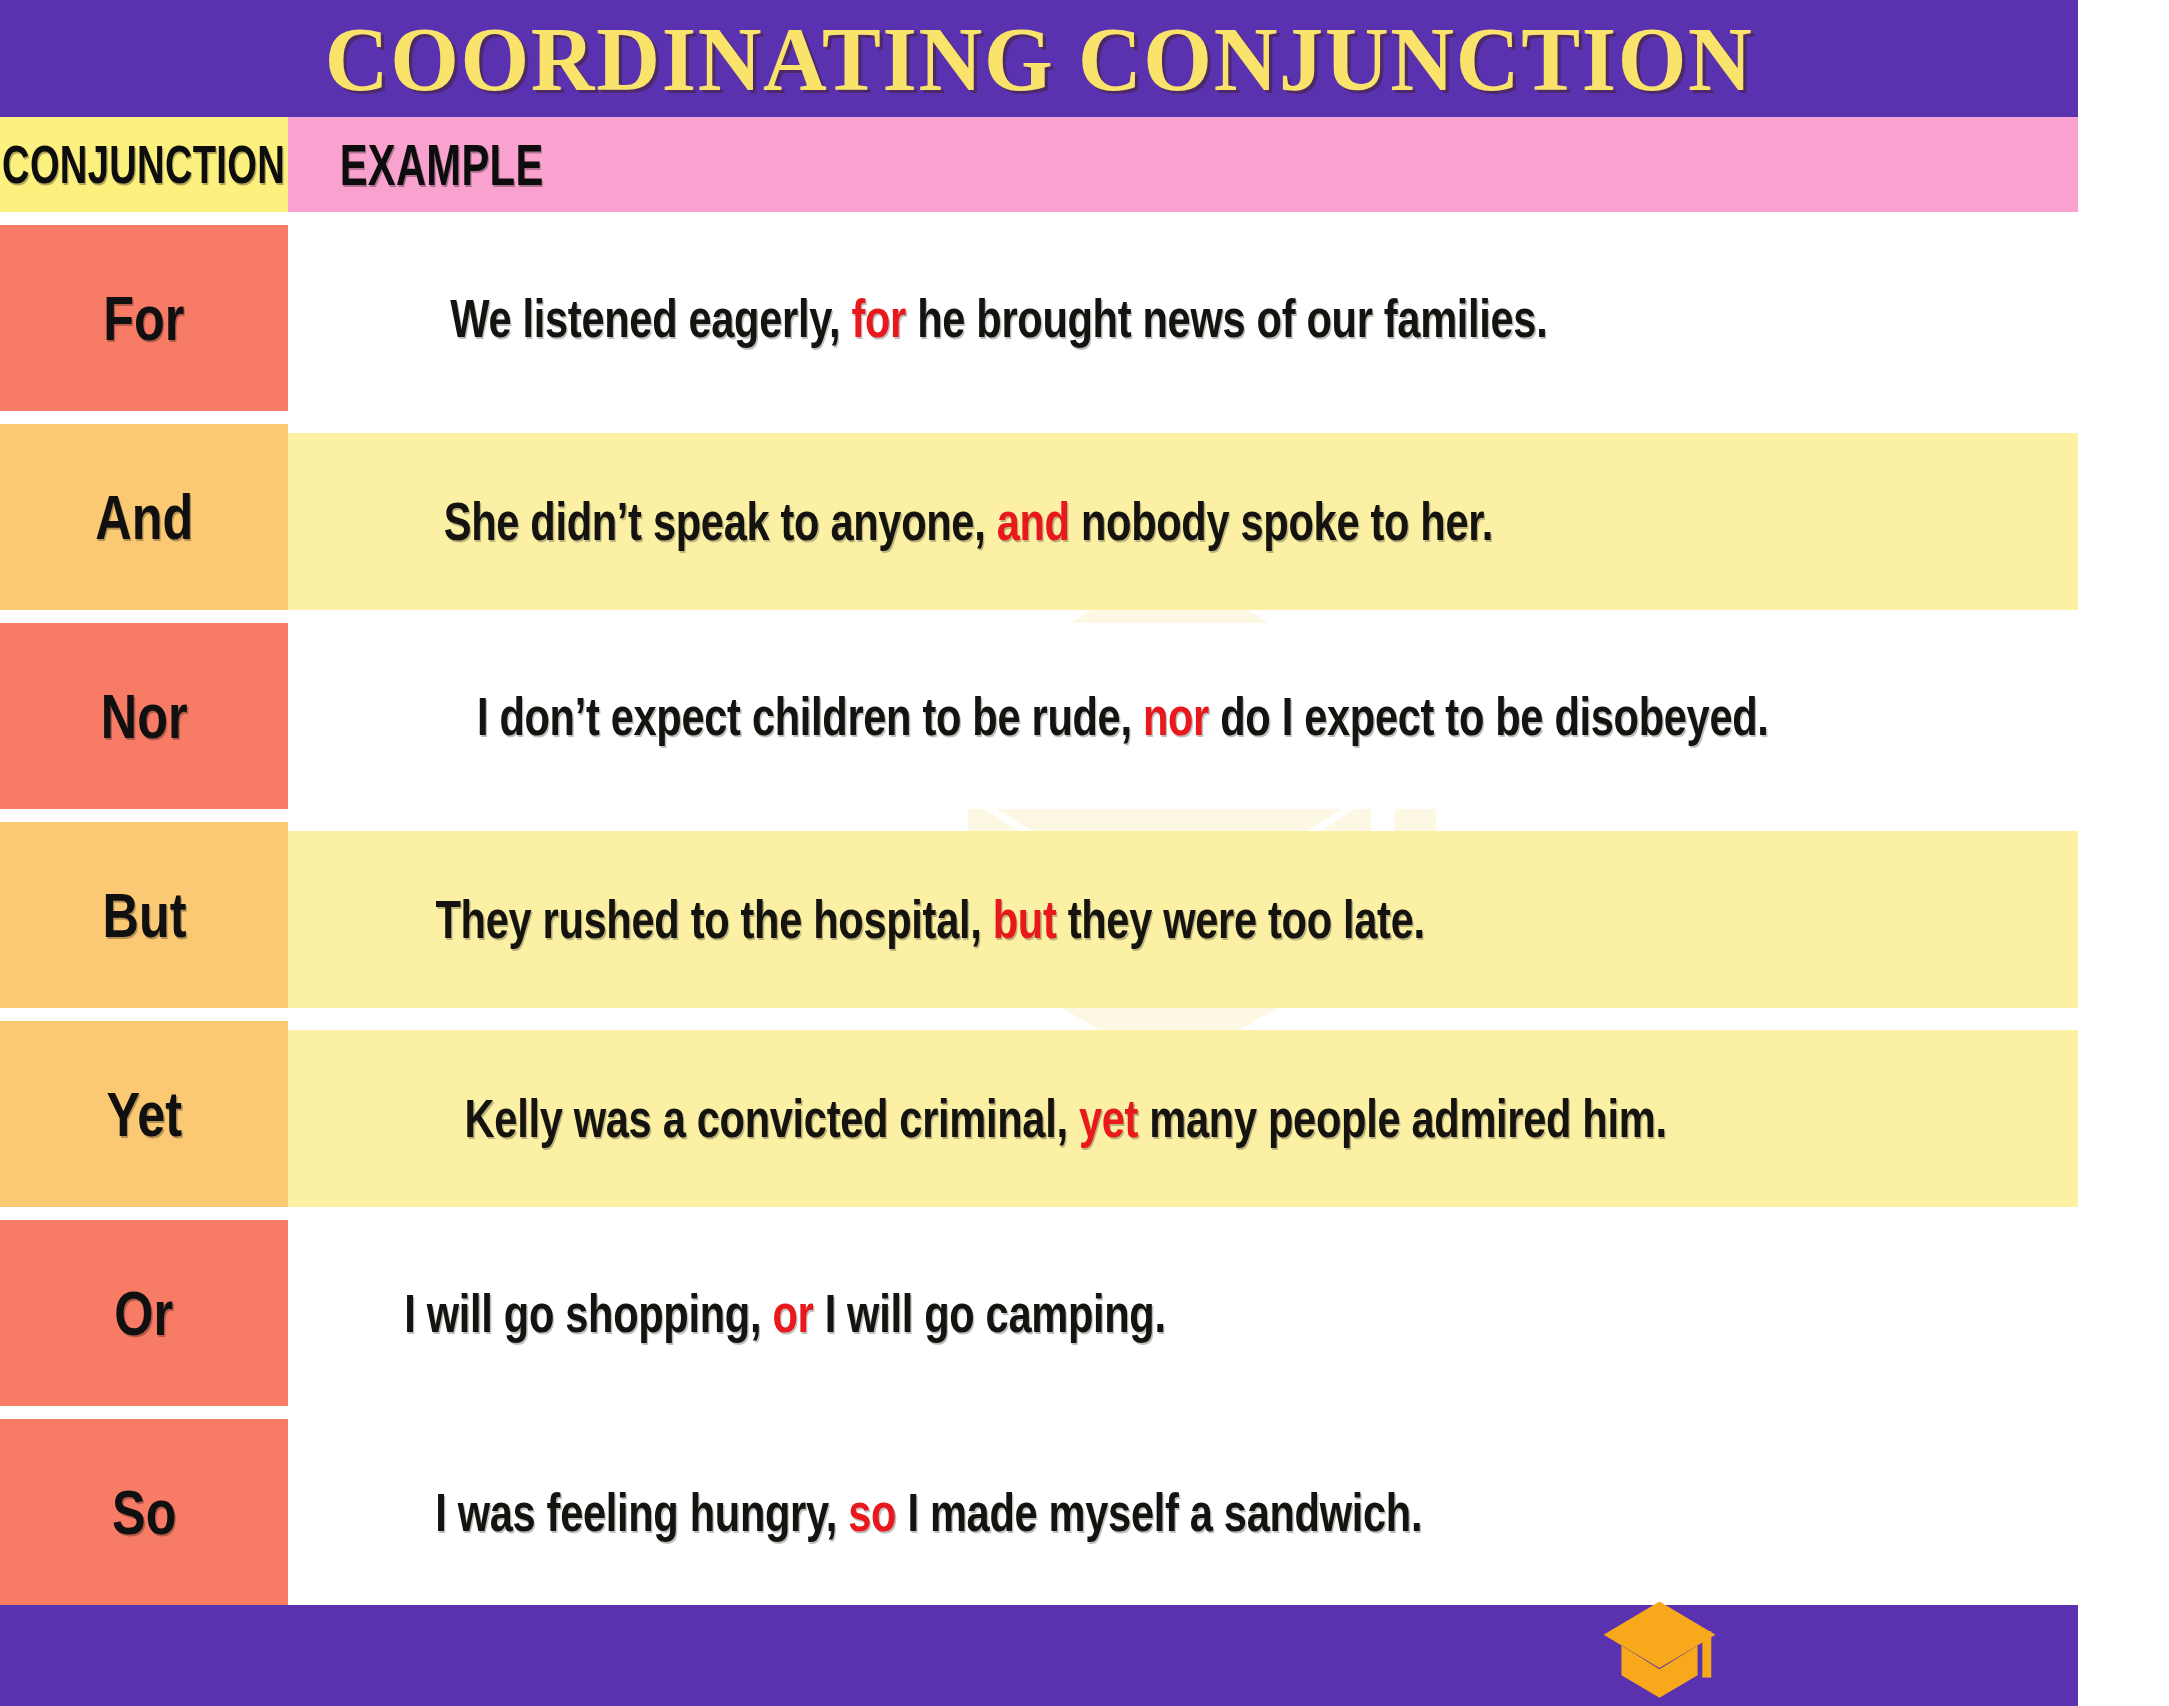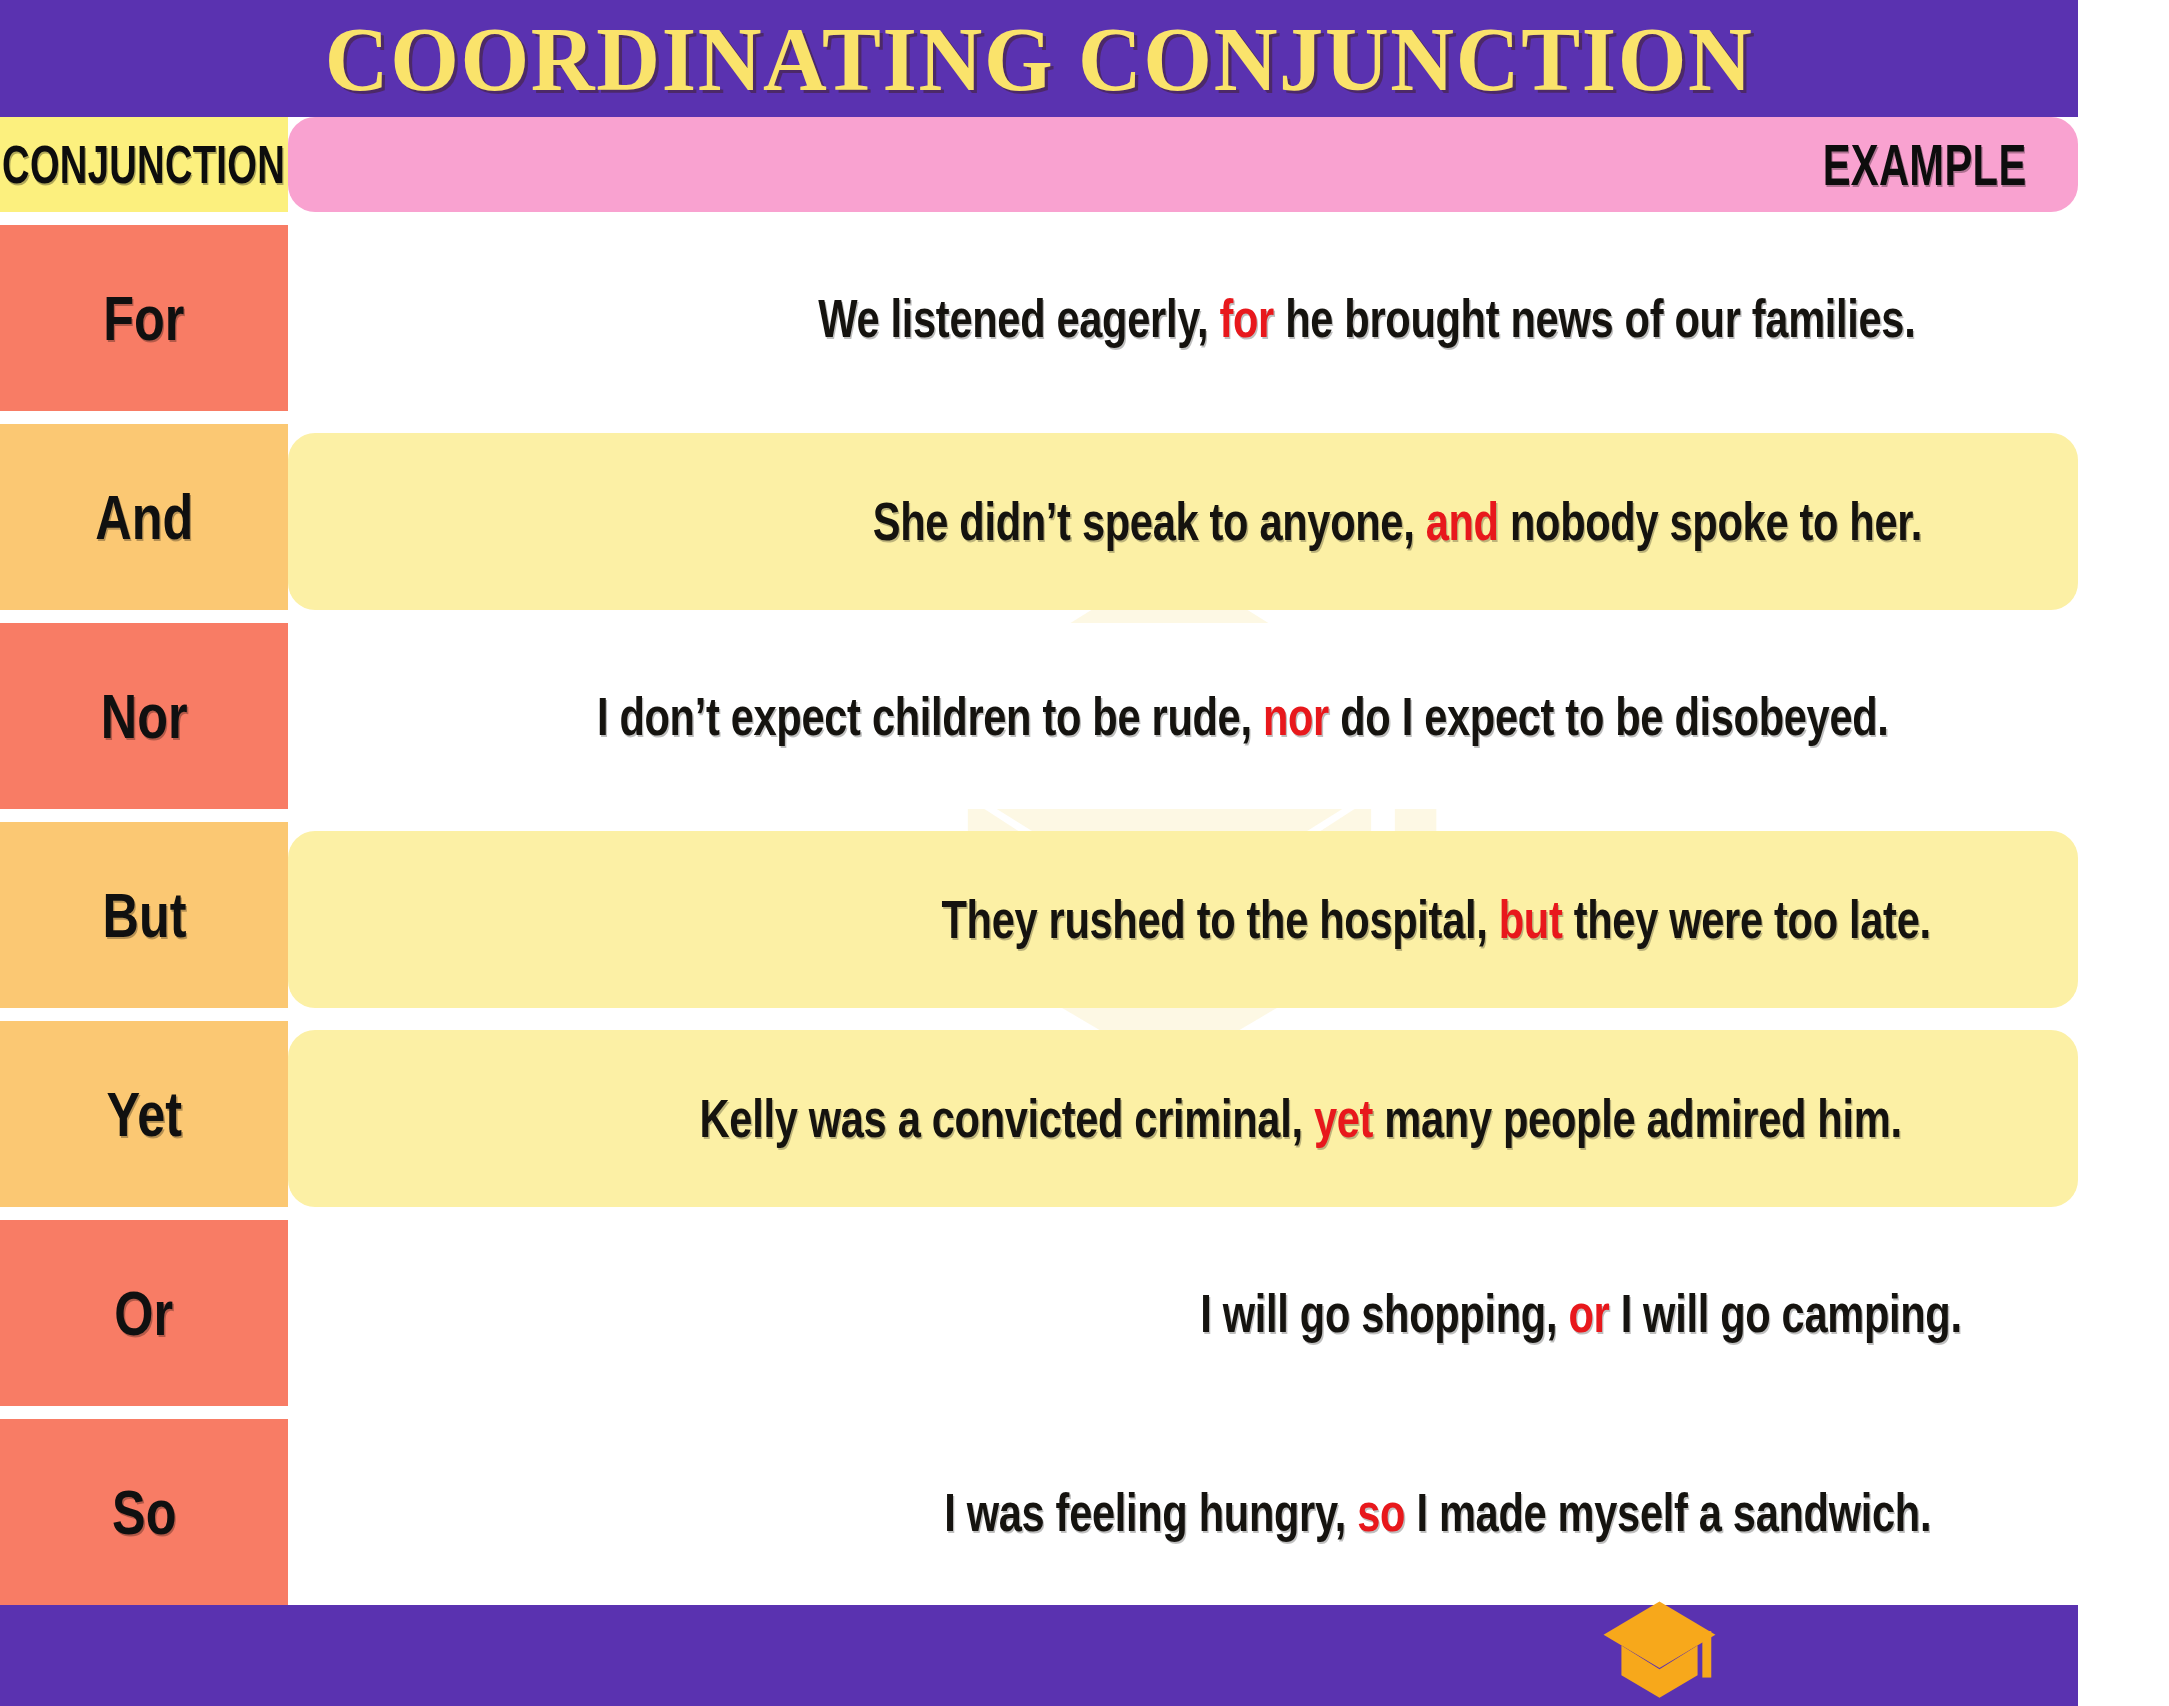--- a/index.html
+++ b/index.html
@@ -79,24 +79,23 @@
     flex: 0 0 288px;
     display: flex;
     align-items: center;
     justify-content: center;
     box-sizing: border-box;
   }
   .cell-example {
     flex: 1 1 auto;
     display: flex;
     align-items: center;
-    justify-content: flex-end;
+    justify-content: flex-start;
     box-sizing: border-box;
     padding: 16px 12px;
-    border-radius: 27px;
   }
 
   
   .row-head { height: 95px; }
   .row-head .cell-label { background: #FCF07E; }
   .row-head .cell-example { background: #F9A2D0; }
   .head-text {
     font-family: "Liberation Sans", sans-serif;
     font-weight: 700;
     font-size: 53px;

